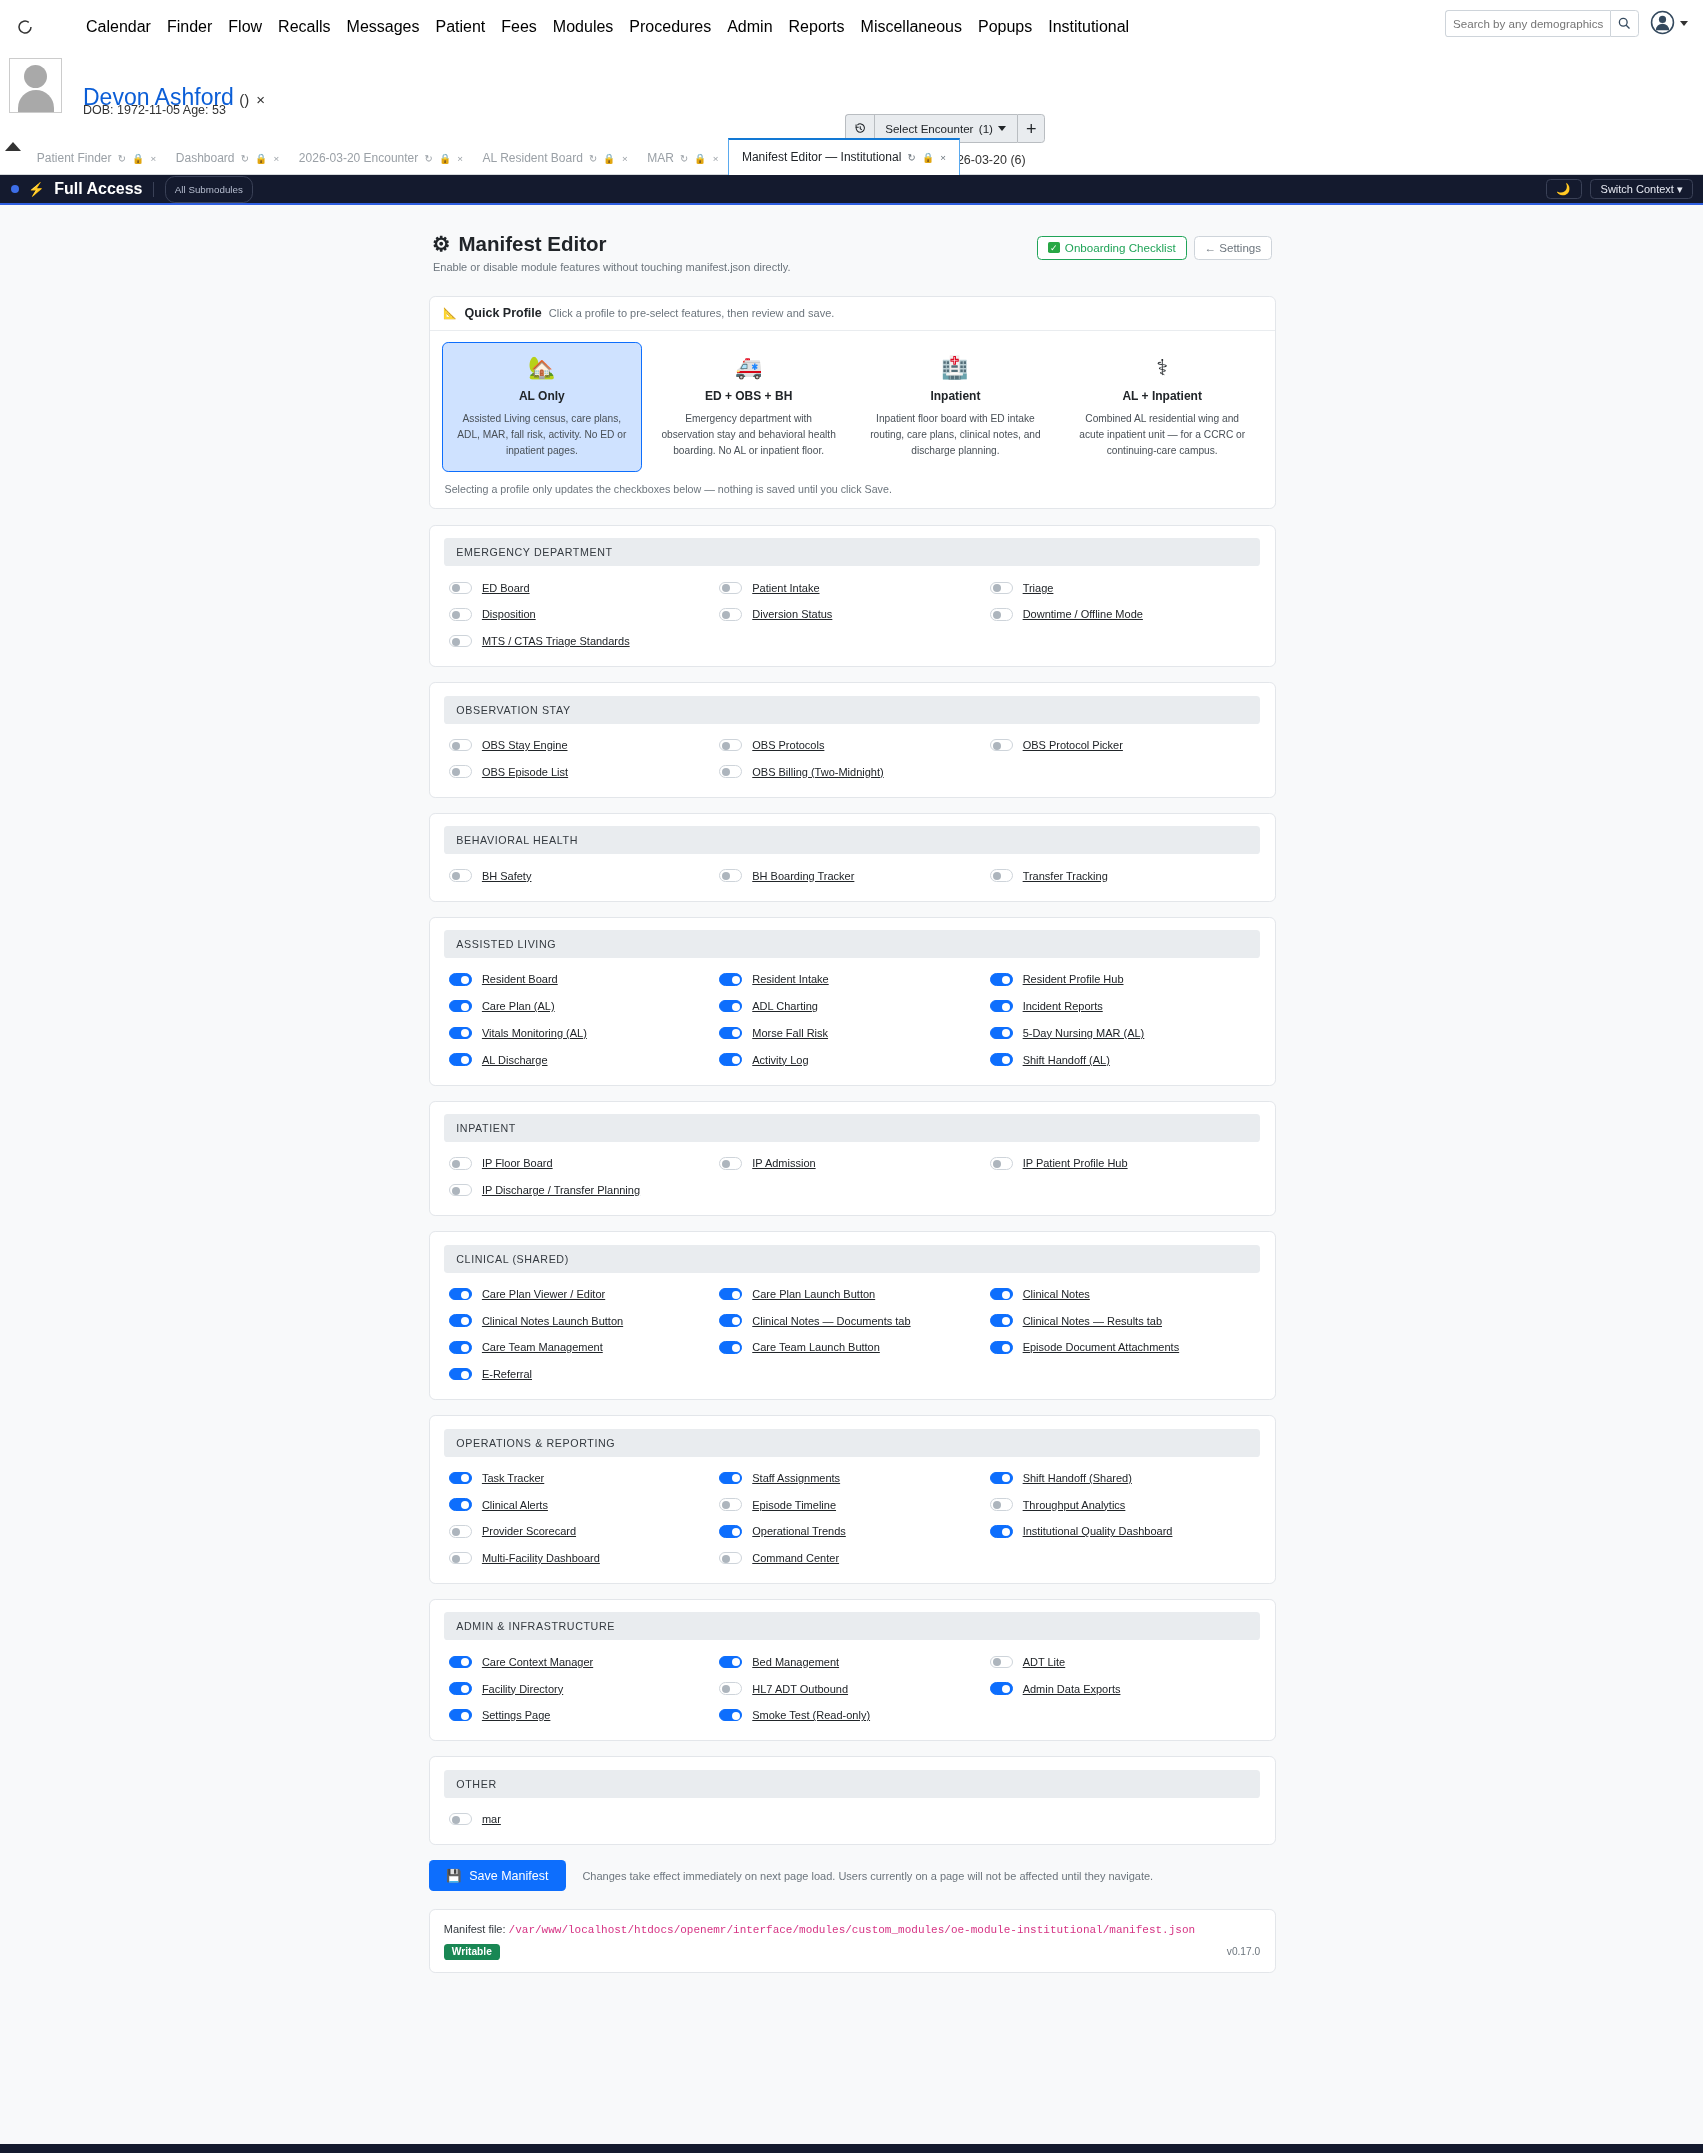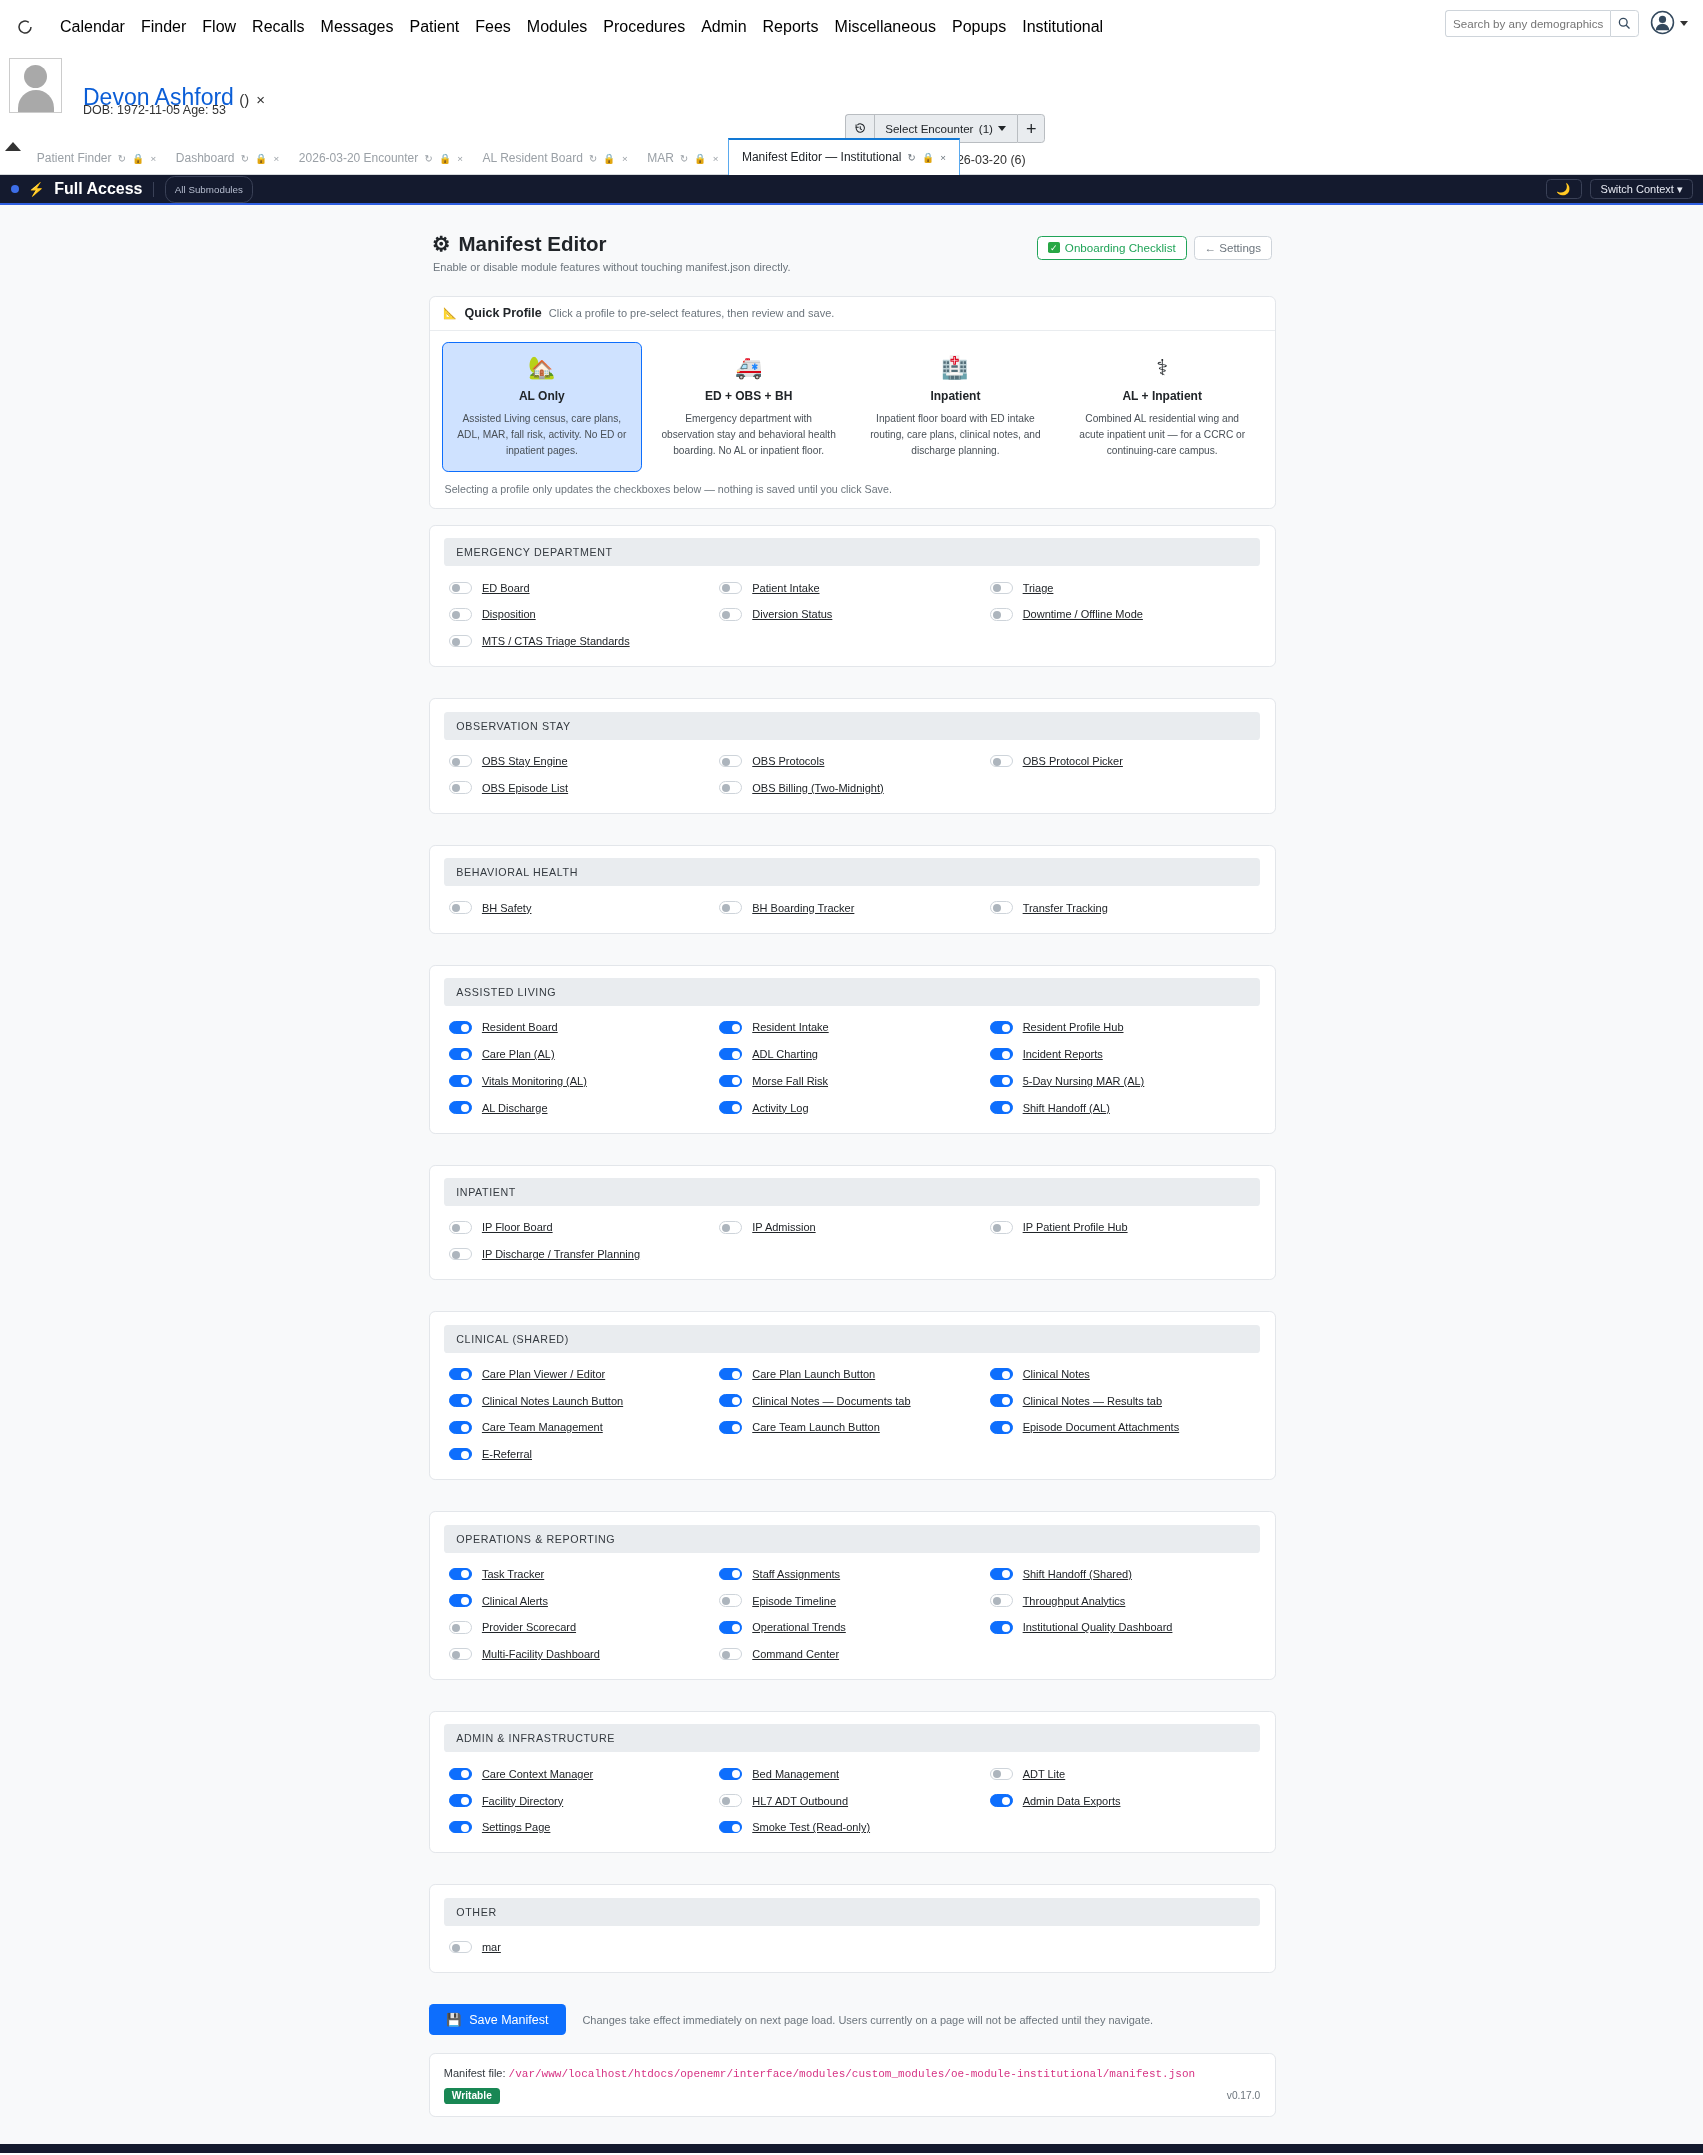--- a/index.html
+++ b/index.html
@@ -7,21 +7,21 @@
   body {
     width:1704px; height:2156px;
     background:#ffffff;
     font-family:"Liberation Sans", sans-serif;
     font-size:11.6px;
     color:#212529;
     overflow:hidden;
   }
 
   
-  .topbar { height:53px; background:#fff; display:flex; align-items:center; padding:0 16px; position:relative; }
+  .topbar { height:53px; background:#fff; display:flex; align-items:center; padding:0 16px; position:relative;gap:26px; }
   .spinner-icon { width:18px; height:18px; margin-right:18px; color:#333; }
   .menu { display:flex; align-items:center; gap:0; }
   .menu-item { font-size:16px; color:#000; padding:0 8px; cursor:pointer; white-space:nowrap; font-family:"Liberation Sans", sans-serif; }
   .top-right { position:absolute; right:16px; top:9.8px; display:flex; align-items:center; gap:10.7px; }
   .search-wrap { display:flex; height:27px; }
   .search-input {
     width:165px; height:27px; border:0.9px solid #ced4da; border-right:none;
     border-radius:3.6px 0 0 3.6px; padding:0 7.1px; font-size:11.6px; color:#495057;
     font-family:"Liberation Sans", sans-serif; outline:none;
   }
@@ -94,21 +94,21 @@
   .profile {
     flex:1; border:0.9px solid transparent; border-radius:6.2px; padding:14.3px 10.7px 12.5px;
     text-align:center; cursor:pointer;
   }
   .profile.sel { background:#cfe2ff; border:1.8px solid #0d6efd; }
   .p-ic { font-size:22px; line-height:1; margin-bottom:9.8px; }
   .p-name { font-size:12px; font-weight:bold; color:#212529; margin-bottom:8px; }
   .p-desc { font-size:10.2px; color:#495057; line-height:1.55; }
   .card-note { padding:3.6px 15px 13.4px; font-size:10.7px; color:#6c757d; }
 
-  .sec-card { background:#fff; border:0.9px solid #e3e6ea; border-radius:6.2px; margin-bottom:31px; padding:12.5px 14.3px 14.3px; }
+  .sec-card { background:#fff; border:0.9px solid #e3e6ea; border-radius:6.2px; margin-bottom:15px; padding:12.5px 14.3px 14.3px; }
   .sec-head { background:#e9ecef; border-radius:3.6px; padding:8px 12.5px; font-size:10.7px; letter-spacing:0.6px; color:#343a40; margin-bottom:10.7px; }
   .grid { display:grid; grid-template-columns:repeat(3, 1fr); row-gap:5.3px; padding-left:5.3px;text-decoration:underline; }
   .feat { display:flex; align-items:center; gap:9.8px; height:21.4px; cursor:pointer; }
   .tgl { width:23px; height:12.5px; border-radius:7.1px; position:relative; flex:none; }
   .tgl.off { background:#fff; border:0.9px solid #ced4da; }
   .tgl.off:after { content:""; position:absolute; left:1.8px; top:1.8px; width:8px;height:8px;border-radius:50%;background:#adb5bd; }
   .tgl.on { background:#0d6efd; border:0.9px solid #0d6efd; }
   .tgl.on:after { content:""; position:absolute; right:1.8px; top:1.8px; width:8px;height:8px;border-radius:50%;background:#fff; }
   .feat-lbl { font-size:11px; color:#212529; }
 

